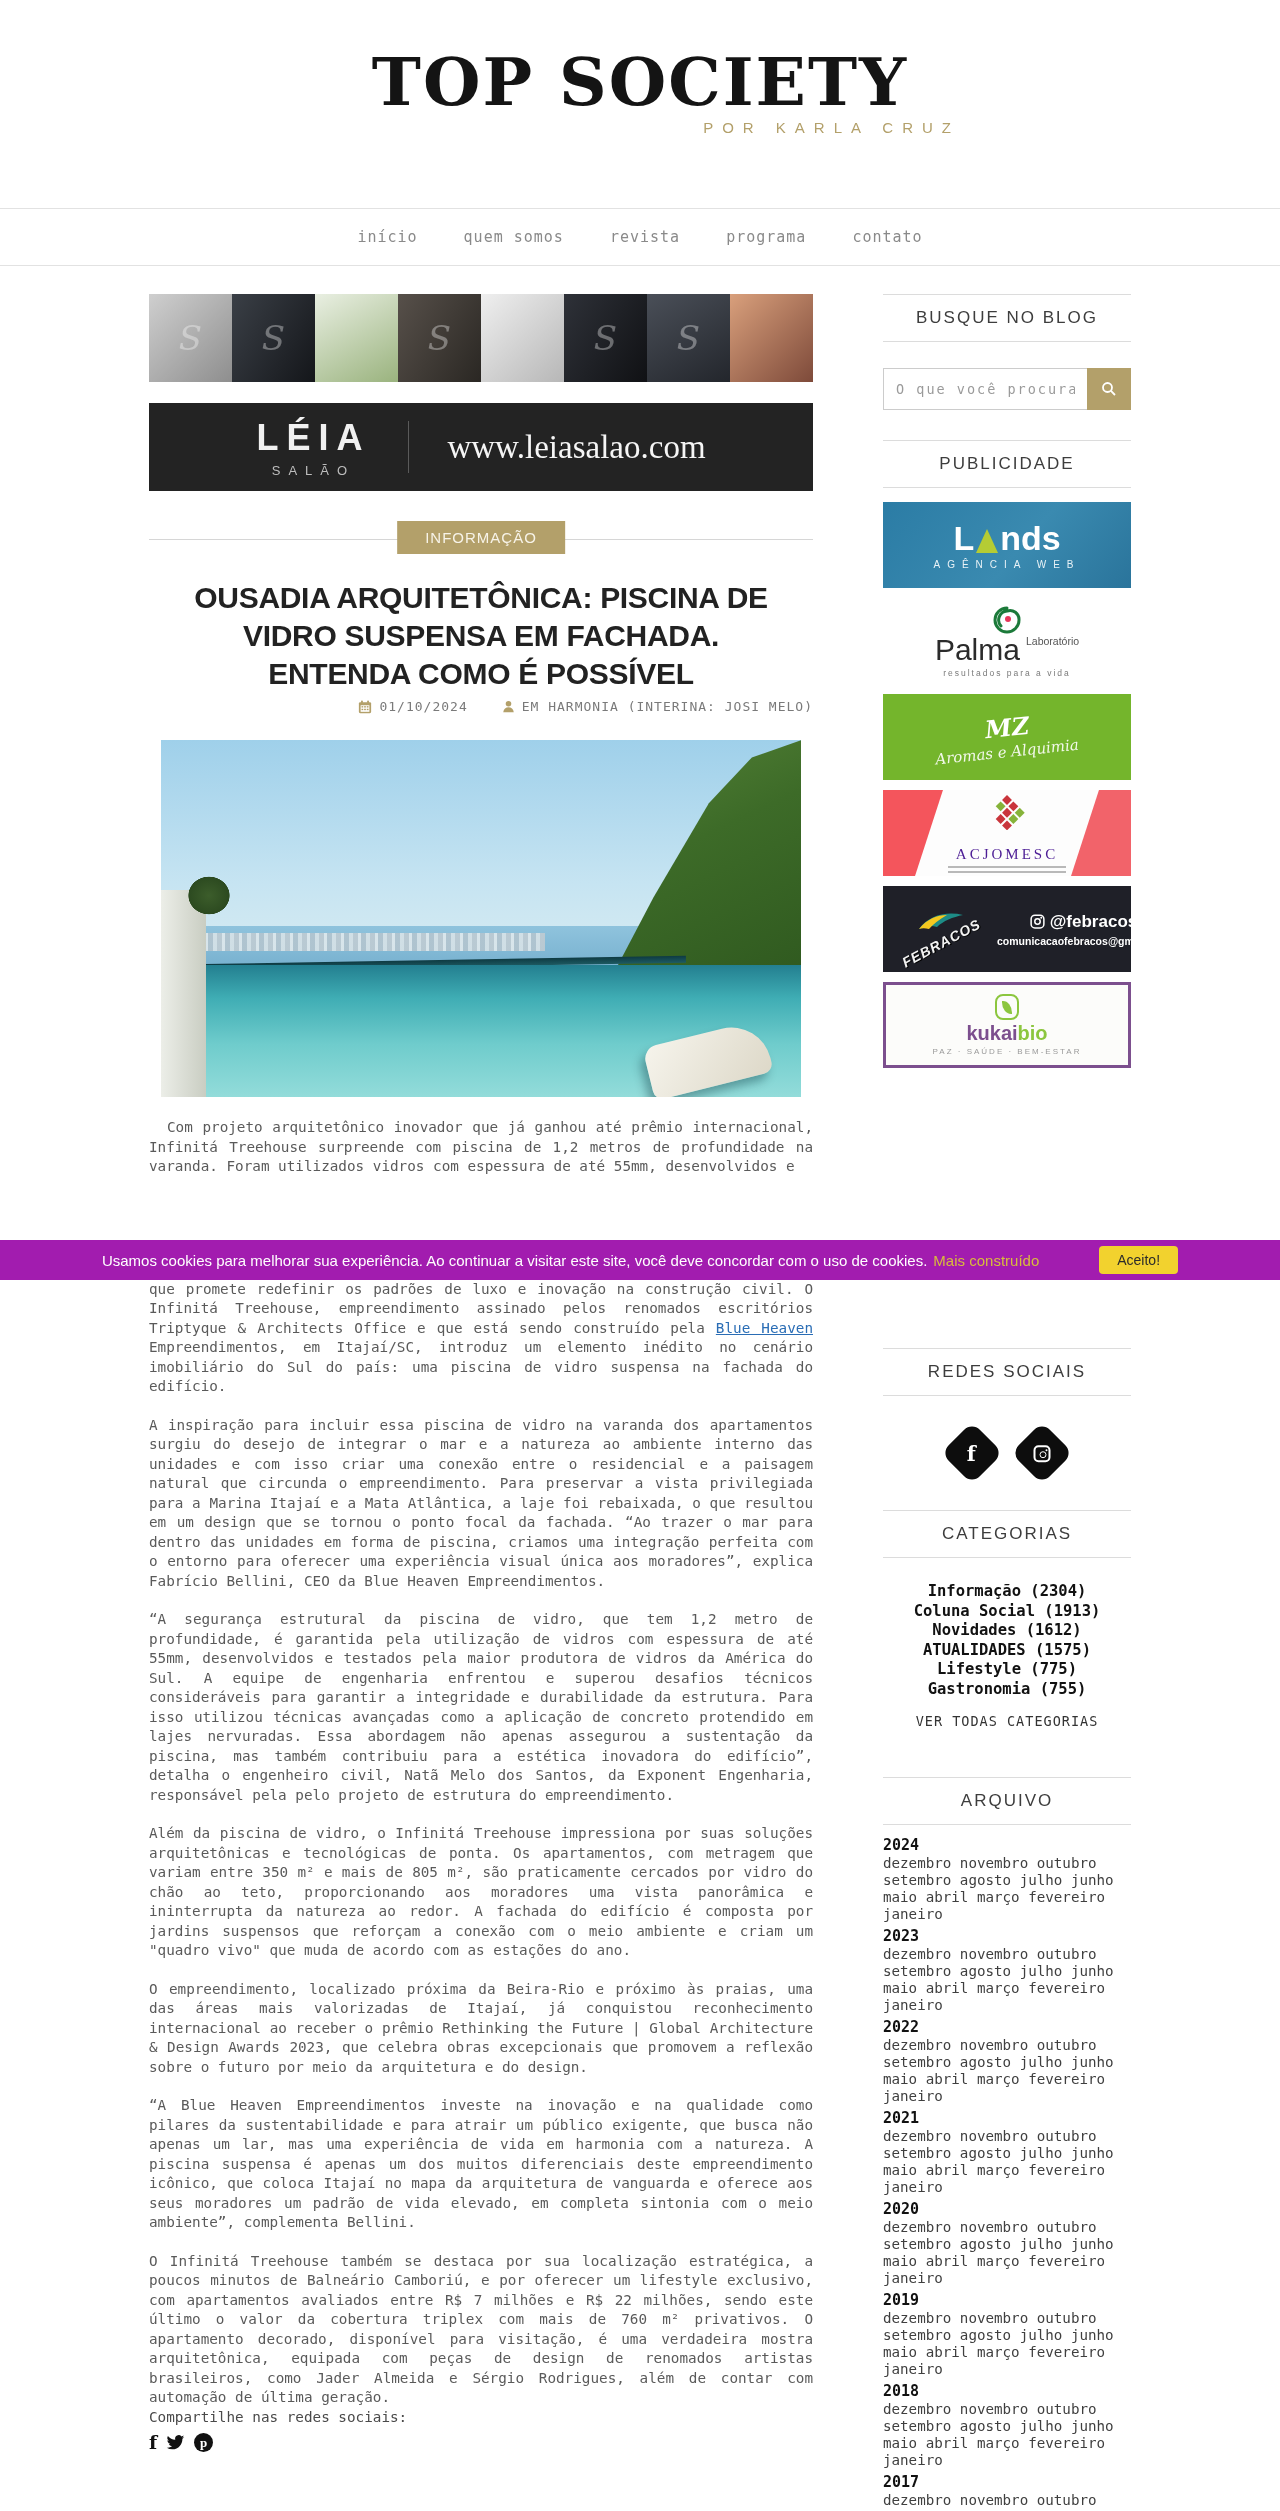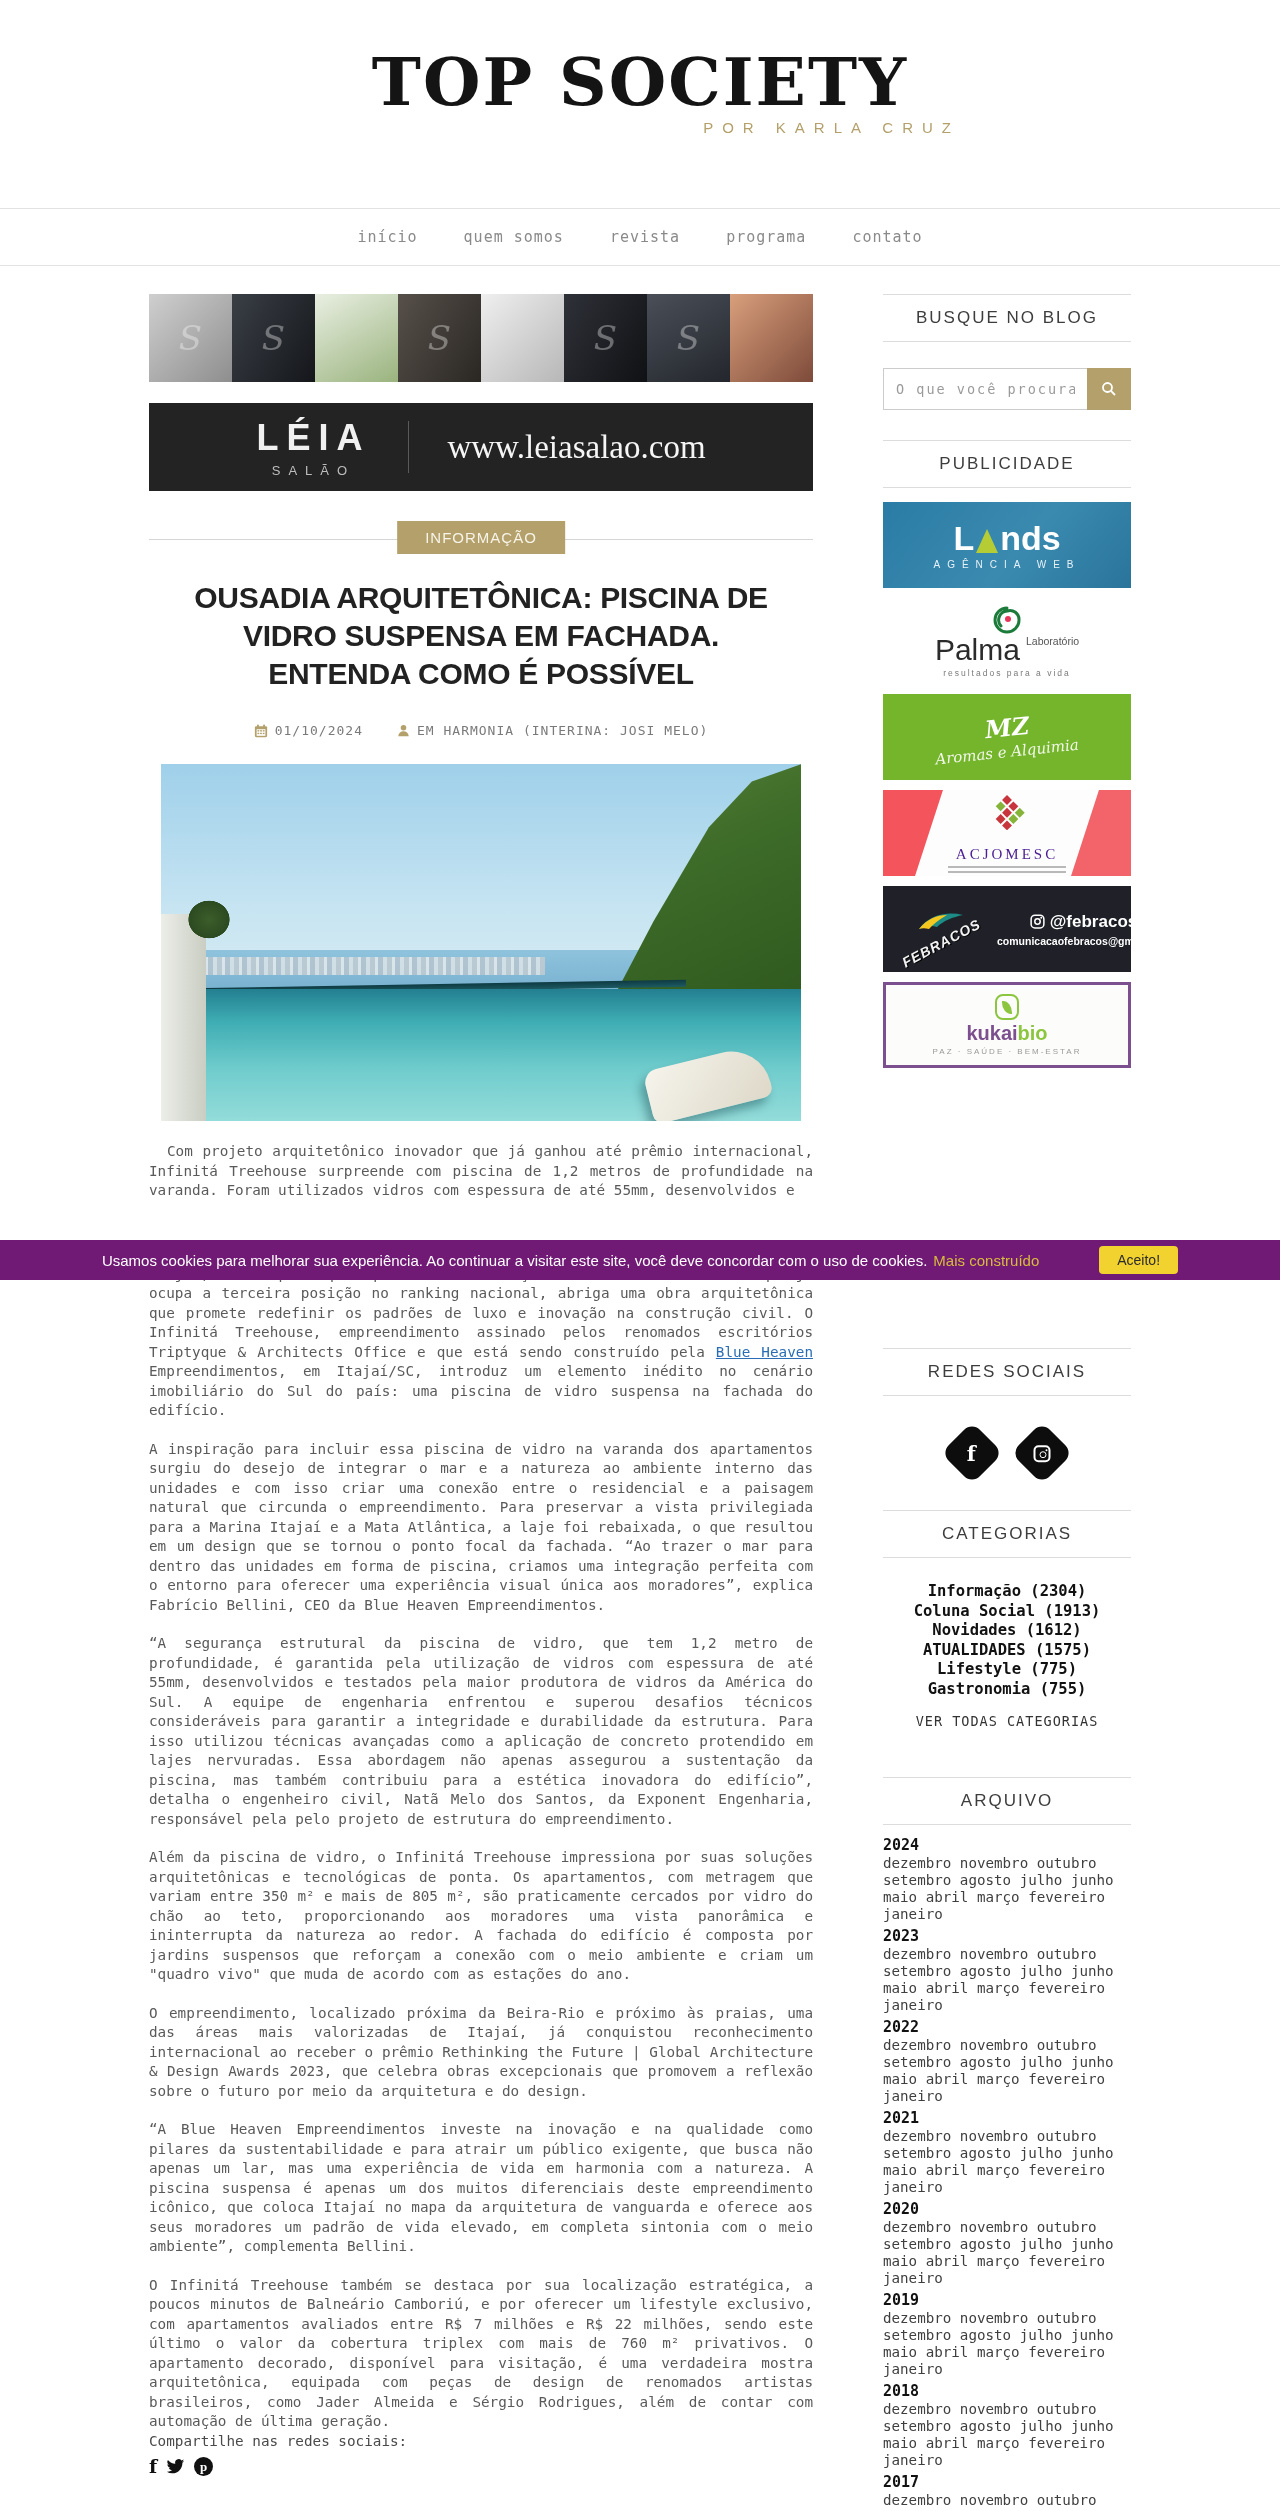--- a/index.html
+++ b/index.html
@@ -37,21 +37,21 @@
   .leia-divider { width:1px; height:52px; background:#5a5a5a; }
   .leia-url { font-family:"Liberation Serif", serif; font-size:33px; color:#f5f5f5; }
 
   
   .tagrow { position:relative; margin-top:30px; height:36px; }
   .tagrow::before { content:""; position:absolute; left:0; right:0; top:50%; height:1px; background:#d6d6d6; }
   .tag { position:absolute; left:50%; transform:translateX(-50%); top:0; background:#b3a06a; color:#f7f3e8; font-family:"Liberation Sans", sans-serif; font-size:15px; letter-spacing:1px; padding:8px 28px; }
 
   
   .title { max-width:600px; margin:22px auto 0; text-align:center; font-family:"Liberation Sans", sans-serif; font-weight:bold; font-size:30px; line-height:38px; color:#222; letter-spacing:-0.3px; }
-  .meta { margin-top:30px; display:flex; justify-content:center; gap:34px; font-size:13px; color:#7a7a7a; letter-spacing:1px; align-items:center; }
+  .meta { margin-top:6px; display:flex; justify-content:flex-end; gap:34px; font-size:13px; color:#7a7a7a; letter-spacing:1px; align-items:center; }
   .meta-item { display:flex; align-items:center; gap:7px; }
   .meta svg { display:block; }
 
   
   .photo { position:relative; width:640px; height:357px; margin:26px auto 0; overflow:hidden; background:linear-gradient(180deg,#9fd0ea 0%,#c6e4f2 40%,#cfe8f2 52%); }
   .sea { position:absolute; left:0; right:0; top:52%; height:11%; background:linear-gradient(180deg,#8fc3dd,#79b2d0); }
   .city { position:absolute; left:2%; width:58%; top:54%; height:5%; background:repeating-linear-gradient(90deg,#b6c5ce 0 5px,#dde5e8 5px 9px,#c2ccd2 9px 14px,#e6ecee 14px 17px); opacity:.85; }
   .islands { position:absolute; left:8%; width:70%; top:50.5%; height:4%; background:radial-gradient(60% 100% at 30% 100%, #8ba3a4 0 60%, transparent 61%), radial-gradient(30% 100% at 70% 100%, #93a8a6 0 55%, transparent 56%); }
   .mountain { position:absolute; right:0; top:0; width:48%; height:80%; background:linear-gradient(155deg,#5d8a3c 0%,#3d6b28 45%,#2c551d 100%); clip-path:polygon(100% 0, 100% 100%, 30% 100%, 52% 55%, 70% 22%, 84% 6%); }
   .pool { position:absolute; left:0; right:0; bottom:0; height:37%; background:linear-gradient(180deg,#237f90 0%,#3fadb4 25%,#6fcccc 60%,#93dcda 100%); }
@@ -65,21 +65,21 @@
   .article p.first { margin-top:21px; text-indent:18px; }
   .article p.p2 { margin-top:64px; }
   .article a.inline-link { color:#2a6db5; text-decoration:underline; cursor:pointer; }
   .share-label { margin-top:0 !important; text-align:left !important; color:#4a4a4a !important; }
   .share-icons { margin-top:6px; display:flex; align-items:center; gap:9px; }
   .share-icons .f { font-family:"DejaVu Serif", serif; font-weight:bold; font-size:19px; color:#111; line-height:1; cursor:pointer; }
   .share-icons svg { cursor:pointer; }
   .pin { width:19px; height:19px; border-radius:50%; background:#111; color:#fff; display:flex; align-items:center; justify-content:center; font-family:"Liberation Serif", serif; font-weight:bold; font-size:13px; cursor:pointer; }
 
   
-  .cookiebar { position:absolute; left:0; top:1240px; width:1280px; height:40px; background:#701a75; z-index:40; display:flex; align-items:center; justify-content:center; font-family:"Liberation Sans", sans-serif; font-size:15px; color:#fff; }
+  .cookiebar { position:absolute; left:0; top:1240px; width:1280px; height:40px; background:#a21caf; z-index:40; display:flex; align-items:center; justify-content:center; font-family:"Liberation Sans", sans-serif; font-size:15px; color:#fff; }
   .cookiebar .more { color:#d8bc3c; margin-left:6px; cursor:pointer; }
   .cookiebar .accept { margin-left:60px; background:#f2d22e; color:#2b2b2b; border:none; border-radius:4px; padding:6px 18px; font-family:"Liberation Sans", sans-serif; font-size:14px; cursor:pointer; }
 
   
   .sb-head { border-top:1px solid #dcdcdc; border-bottom:1px solid #dcdcdc; padding:13px 0; text-align:center; font-family:"Liberation Sans", sans-serif; font-size:17px; letter-spacing:2px; color:#3d3d3d; }
   .searchrow { margin-top:26px; display:flex; height:42px; }
   .searchrow input { flex:1; min-width:0; border:1px solid #ccc; border-right:none; padding:0 12px; font-family:"DejaVu Sans Mono", monospace; font-size:13.5px; letter-spacing:2px; color:#555; outline:none; }
   .searchrow input::placeholder { color:#9a9a9a; }
   .searchbtn { width:44px; background:#b3a06a; border:none; display:flex; align-items:center; justify-content:center; cursor:pointer; }
   .ads-head { margin-top:30px; }

